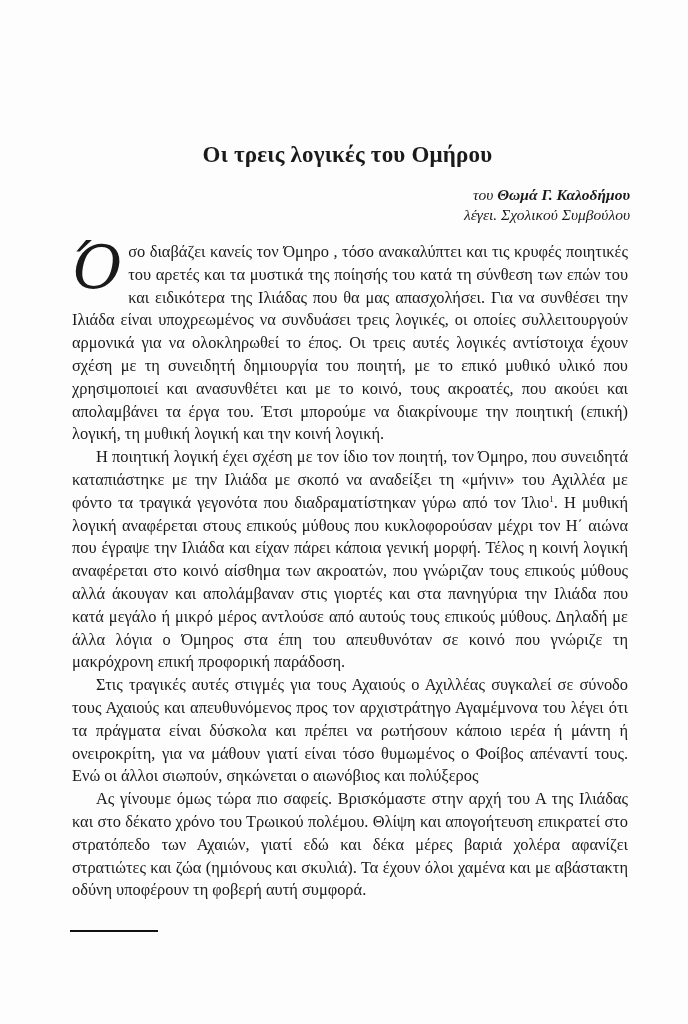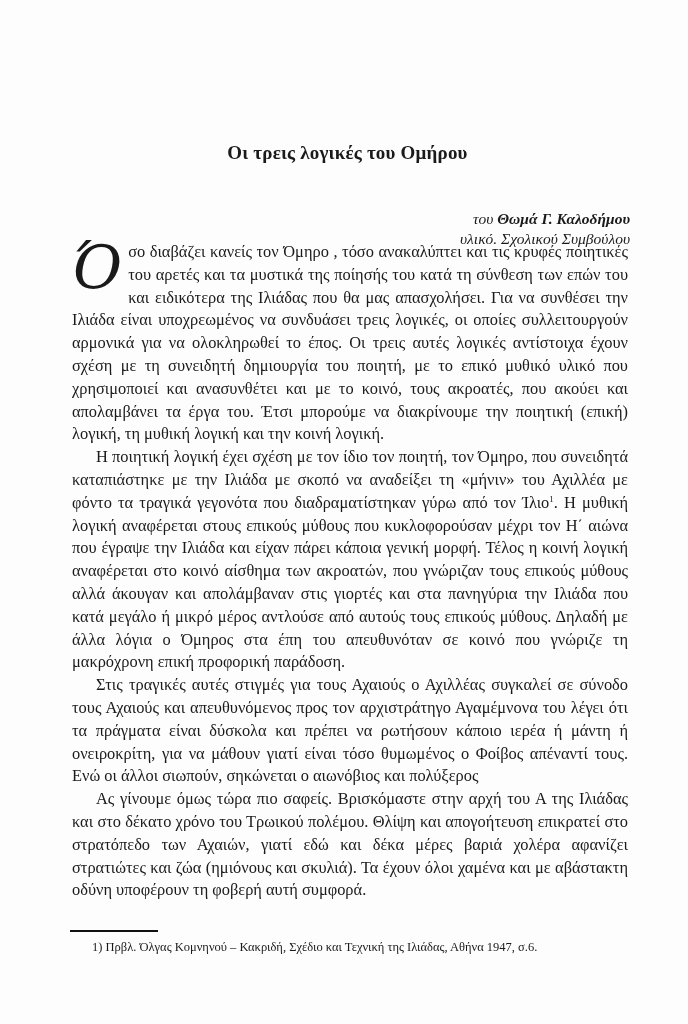--- a/index.html
+++ b/index.html
@@ -4,24 +4,24 @@
   <style>
     html, body { margin: 0; padding: 0; background: #ffffff; }
     body {
       width: 688px; height: 1024px; position: relative; overflow: hidden;
       font-family: "Liberation Serif", "DejaVu Serif", serif;
       color: #1a1a1a;
     }
     .page { position: absolute; left: 0; top: 0; width: 688px; height: 1024px; background: #fdfdfd; }
     .title {
       position: absolute; top: 142px; left: 0; width: 688px; text-align: center;
-      font-size: 19px; font-weight: bold; letter-spacing: 0.2px;
+      font-size: 23px; font-weight: bold; letter-spacing: 0.2px;
       padding-left: 7px; box-sizing: border-box;
     }
-    .byline { position: absolute; right: 58px; top: 185px; text-align: right; font-style: italic; font-size: 15.5px; line-height: 20px; margin-top: 24px; }
+    .byline { position: absolute; right: 58px; top: 185px; text-align: right; font-style: italic; font-size: 15.5px; line-height: 20px; }
     .byline .author { font-weight: bold; }
     .body-text {
       position: absolute; left: 72px; top: 241px; width: 556px;
       font-size: 16.4px; line-height: 22.8px; text-align: justify;
     }
     .body-text p { margin: 0; text-indent: 24px; }
     .body-text p.first { text-indent: 0; }
     .dropcap {
       float: left; font-family: "DejaVu Serif", serif; font-style: italic;
       font-size: 60px; line-height: 44px; margin: 2px 6px -2px 0; padding-top: 2px;
@@ -32,25 +32,24 @@
     sup { font-size: 9px; line-height: 0; }
   </style>
 </head>
 <body>
 
 <div class="page">
   <div class="title">Οι τρεις λογικές του Ομήρου</div>
 
   <div class="byline">
     <div><span>του </span><span class="author">Θωμά Γ. Καλοδήμου</span></div>
-    <div>υλικό. Σχολικού Συμβούλου</div>
+    <div>λέγει. Σχολικού Συμβούλου</div>
   </div>
 
   <div class="body-text">
     <p class="first"><span class="dropcap">Ό</span><span>σο διαβάζει κανείς τον Όμηρο , τόσο ανακαλύπτει και τις κρυφές ποιητικές του αρετές και τα μυστικά της ποίησής του κατά τη σύνθεση των επών του και ειδικότερα της Ιλιάδας που θα μας απασχολήσει. Για να συνθέσει την Ιλιάδα είναι υποχρεωμένος να συνδυάσει τρεις λογικές, οι οποίες συλλειτουργούν αρμονικά για να ολοκληρωθεί το έπος. Οι τρεις αυτές λογικές αντίστοιχα έχουν σχέση με τη συνειδητή δημιουργία του ποιητή, με το επικό μυθικό υλικό που χρησιμοποιεί και ανασυνθέτει και με το κοινό, τους ακροατές, που ακούει και απολαμβάνει τα έργα του. Έτσι μπορούμε να διακρίνουμε την ποιητική (επική) λογική, τη μυθική λογική και την κοινή λογική.</span></p>
     <p><span>Η ποιητική λογική έχει σχέση με τον ίδιο τον ποιητή, τον Όμηρο, που συνειδητά καταπιάστηκε με την Ιλιάδα με σκοπό να αναδείξει τη «μήνιν» του Αχιλλέα με φόντο τα τραγικά γεγονότα που διαδραματίστηκαν γύρω από τον Ίλιο</span><sup>1</sup><span>. Η μυθική λογική αναφέρεται στους επικούς μύθους που κυκλοφορούσαν μέχρι τον Η΄ αιώνα που έγραψε την Ιλιάδα και είχαν πάρει κάποια γενική μορφή. Τέλος η κοινή λογική αναφέρεται στο κοινό αίσθημα των ακροατών, που γνώριζαν τους επικούς μύθους αλλά άκουγαν και απολάμβαναν στις γιορτές και στα πανηγύρια την Ιλιάδα που κατά μεγάλο ή μικρό μέρος αντλούσε από αυτούς τους επικούς μύθους. Δηλαδή με άλλα λόγια ο Όμηρος στα έπη του απευθυνόταν σε κοινό που γνώριζε τη μακρόχρονη επική προφορική παράδοση.</span></p>
     <p>Στις τραγικές αυτές στιγμές για τους Αχαιούς ο Αχιλλέας συγκαλεί σε σύνοδο τους Αχαιούς και απευθυνόμενος προς τον αρχιστράτηγο Αγαμέμνονα του λέγει ότι τα πράγματα είναι δύσκολα και πρέπει να ρωτήσουν κάποιο ιερέα ή μάντη ή ονειροκρίτη, για να μάθουν γιατί είναι τόσο θυμωμένος ο Φοίβος απέναντί τους. Ενώ οι άλλοι σιωπούν, σηκώνεται ο αιωνόβιος και πολύξερος</p>
     <p>Ας γίνουμε όμως τώρα πιο σαφείς. Βρισκόμαστε στην αρχή του Α της Ιλιάδας και στο δέκατο χρόνο του Τρωικού πολέμου. Θλίψη και απογοήτευση επικρατεί στο στρατόπεδο των Αχαιών, γιατί εδώ και δέκα μέρες βαριά χολέρα αφανίζει στρατιώτες και ζώα (ημιόνους και σκυλιά). Τα έχουν όλοι χαμένα και με αβάστακτη οδύνη υποφέρουν τη φοβερή αυτή συμφορά.</p>
   </div>
 
   <div class="fn-rule"></div>
-  <div class="footnote">1) Πρβλ. Όλγας Κομνηνού – Κακριδή, Σχέδιο και Τεχνική της Ιλιάδας, Αθήνα 1947, σ.6.</div>
 </div>
 
 </body></html>

